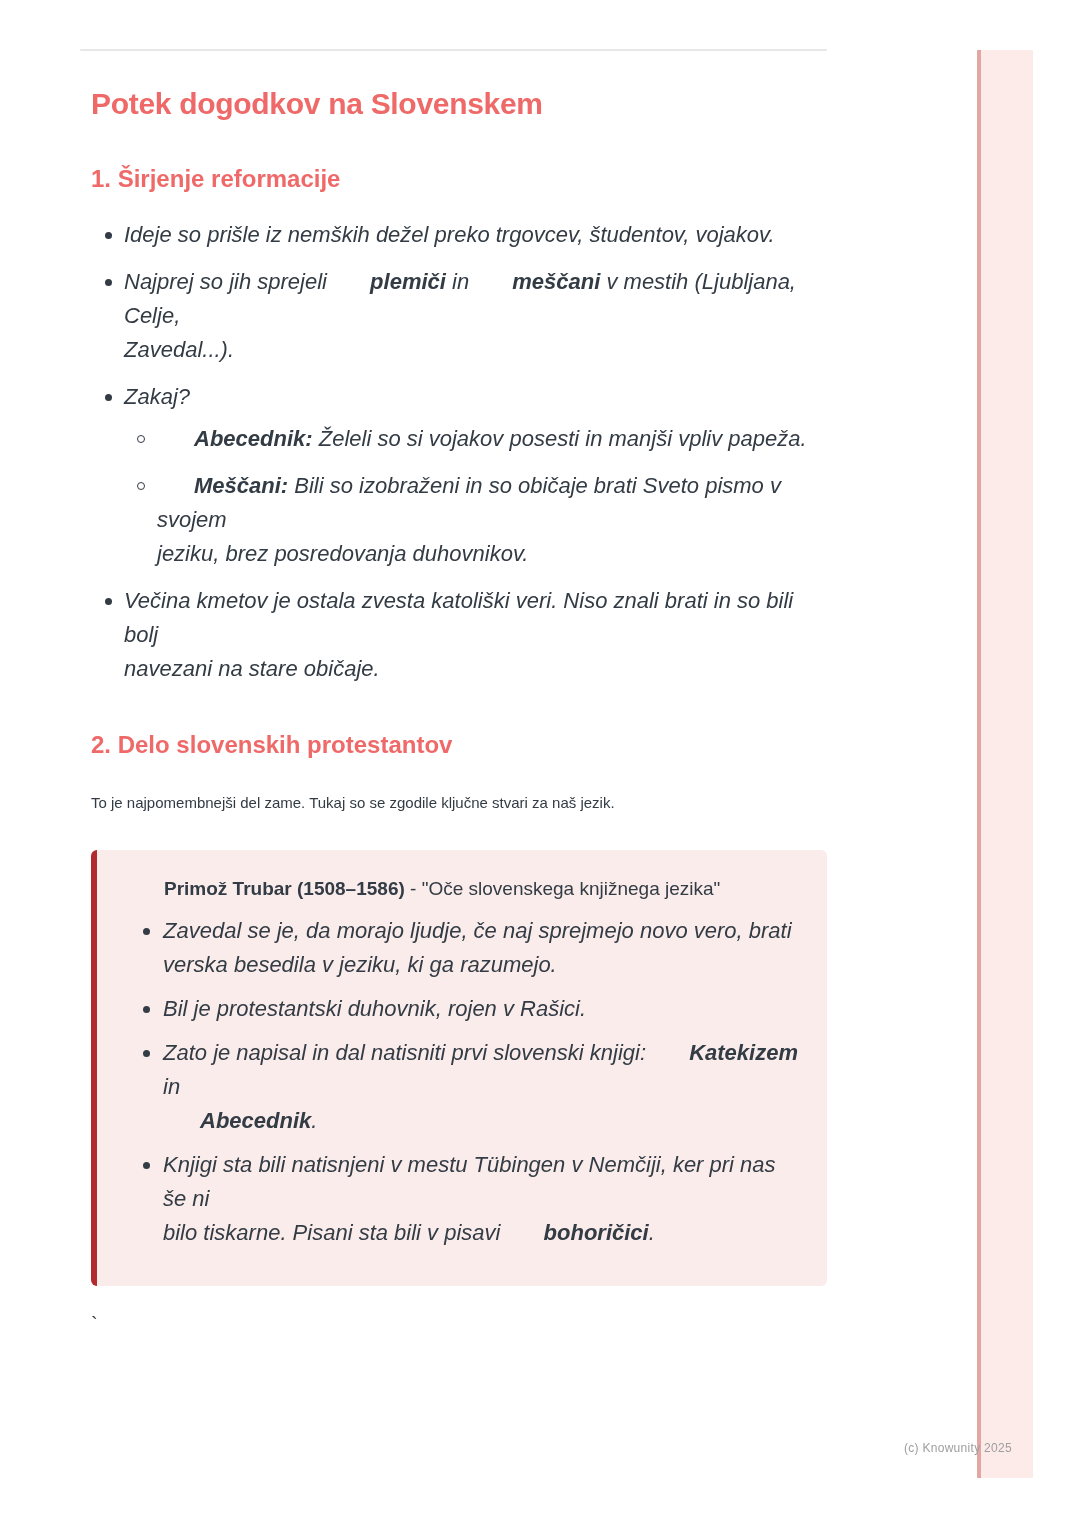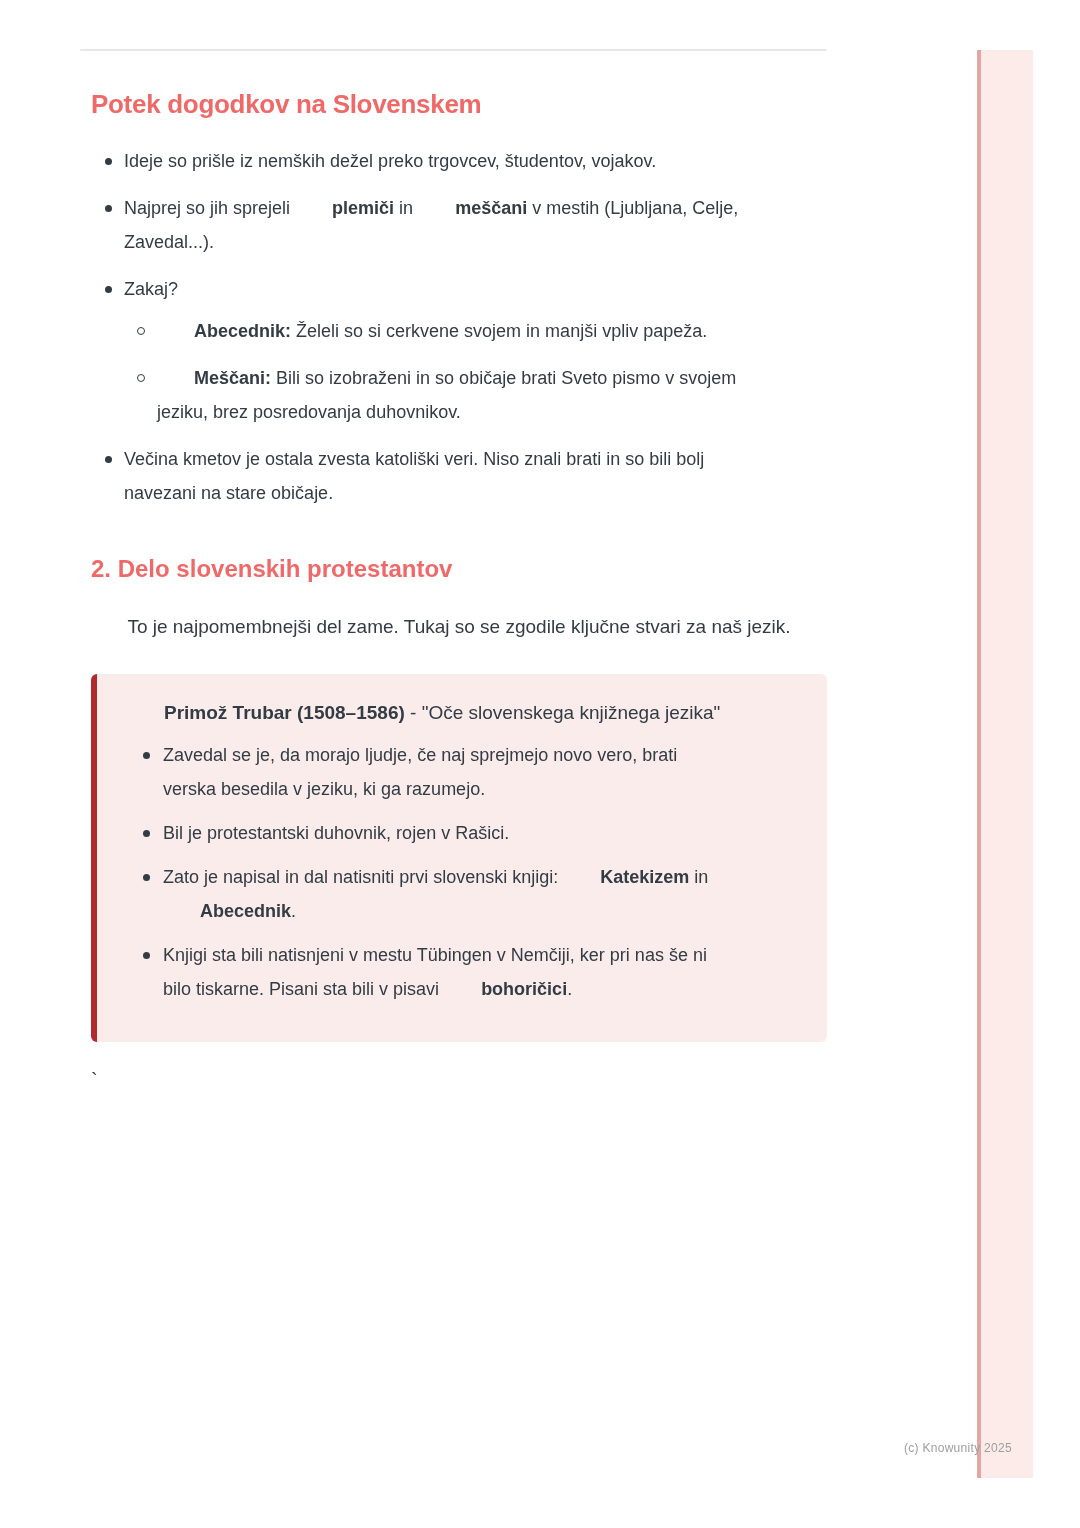--- a/index.html
+++ b/index.html
@@ -38,36 +38,36 @@
     z-index:1;
   }
   .content{
     position:absolute;
     left:91px;top:0;
     width:736px;
     z-index:2;
   }
   h1{
     margin:88px 0 0;
-    font-size:26px;line-height:32px;
+    font-size:30px;line-height:32px;
     font-weight:700;
     color:var(--accent);
     letter-spacing:-0.3px;
   }
   h2{
     margin:44px 0 0;
     font-size:24px;line-height:30px;
     font-weight:600;
     color:var(--accent);
   }
   ul.list{
     margin:24px 0 0;
     padding:0 0 0 33px;
     list-style:none;
-    font-size:18px;line-height:34px;
+    font-size:22px;line-height:34px;font-style:italic;
   }
   ul.list > li{
     position:relative;
     margin-bottom:13px;
   }
   ul.list > li:last-child{margin-bottom:0;}
   ul.list > li::before{
     content:"";
     position:absolute;
     left:-19px;top:14px;
@@ -89,21 +89,21 @@
     content:"";
     position:absolute;
     left:-20px;top:13px;
     width:6px;height:6px;
     border-radius:50%;
     background:transparent;
     border:1.5px solid var(--text);
   }
   .intro{
     margin:26px 0 0;
-    font-size:19px;line-height:34px;text-align:center;
+    font-size:15px;line-height:34px;
   }
   .callout{
     margin-top:30px;
     background:var(--callout-bg);
     border-left:6px solid var(--callout-border);
     border-radius:6px;
     padding:22px 24px 26px 30px;
   }
   .callout-title{
     margin:0;
@@ -133,33 +133,34 @@
 </head>
 <body>
 
 <div class="divider"></div>
 <aside class="side-strip"></aside>
 
 <main class="content">
 
   <h1>Potek dogodkov na Slovenskem</h1>
 
+  <h2>1. Širjenje reformacije</h2>
 
   <ul class="list">
     <li>
       <span class="li-text"><span>Ideje so prišle iz nemških dežel preko trgovcev, študentov, vojakov.</span></span>
     </li>
     <li>
       <span class="li-text"><span>Najprej so jih sprejeli </span><b>plemiči</b><span> in </span><b>meščani</b><span> v mestih (Ljubljana, Celje,</span><br><span>Zavedal...).</span></span>
     </li>
     <li>
       <span class="li-text"><span>Zakaj?</span></span>
       <ul class="sublist">
         <li>
-          <span class="li-text"><b>Abecednik:</b><span> Želeli so si cerkvene svojem in manjši vpliv papeža.</span></span>
+          <span class="li-text"><b>Abecednik:</b><span> Želeli so si vojakov posesti in manjši vpliv papeža.</span></span>
         </li>
         <li>
           <span class="li-text"><b>Meščani:</b><span> Bili so izobraženi in so običaje brati Sveto pismo v svojem</span><br><span>jeziku, brez posredovanja duhovnikov.</span></span>
         </li>
       </ul>
     </li>
     <li>
       <span class="li-text"><span>Večina kmetov je ostala zvesta katoliški veri. Niso znali brati in so bili bolj</span><br><span>navezani na stare običaje.</span></span>
     </li>
   </ul>

